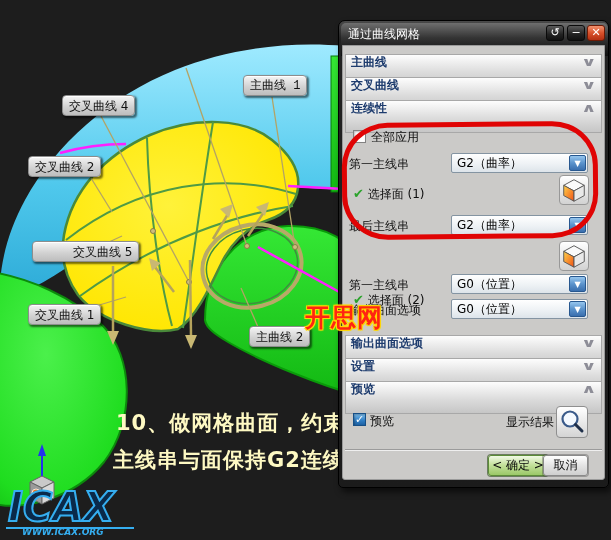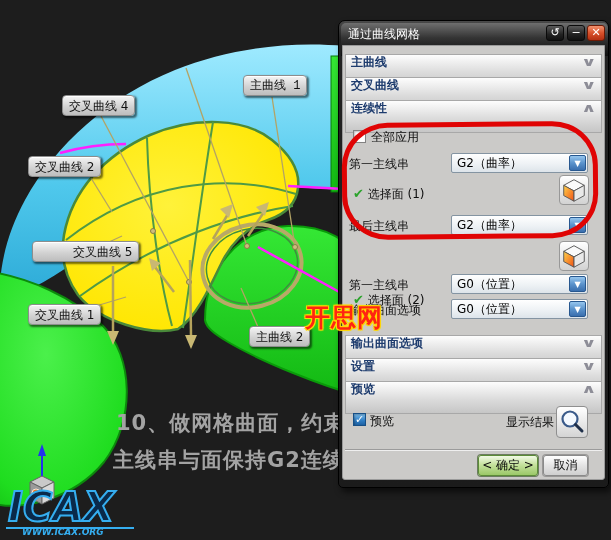--- a/index.html
+++ b/index.html
@@ -14,21 +14,21 @@
     font-size:12px; color:#101010; white-space:nowrap; line-height:16px;
     background:linear-gradient(#f5f5f5,#d3d3d3 55%,#bdbdbd);
     border:1px solid #8d8d8d; border-radius:4px;
     box-shadow:1.5px 1.5px 2px rgba(0,0,0,.55), inset 0 1px 0 #ffffff; }
 
   .watermark { position:absolute; left:305px; top:301px; z-index:6;
     font-size:25px; font-weight:bold; color:#ff2412; letter-spacing:1px;
     text-shadow:1px 1px 0 #ffd600,-1px -1px 0 #ffd600,1px -1px 0 #ffd600,-1px 1px 0 #ffd600,0 0 3px #ffef00; }
 
   .note { position:absolute; z-index:3; font-weight:bold; font-size:21px;
-    color:#a3a3a3; white-space:nowrap; letter-spacing:1px; }
+    color:#fef9c3; white-space:nowrap; letter-spacing:1px; }
   #note1 { left:116px; top:409px; }
   #note2 { left:113px; top:446px; }
 
   
   #red-ellipse { position:absolute; left:342px; top:122px; width:256px; height:117px;
     border:5px solid #e00404; border-radius:46px/44px; z-index:5; transform:rotate(-.6deg); }
 
   
   #dialog { position:absolute; left:338px; top:20px; width:271px; height:468px; z-index:4;
     background:linear-gradient(#4a4a4a,#222 18px,#1b1b1b);
@@ -78,21 +78,21 @@
 
   .magbtn { position:absolute; width:32px; height:32px;
     background:linear-gradient(#ffffff,#e8e8e8 55%,#d4d4d4);
     border:1px solid #8f8f8f; border-radius:4px; }
 
   #separator { position:absolute; left:2px; right:2px; top:403px; height:2px;
     border-top:1px solid #9b9b9b; border-bottom:1px solid #efefef; }
 
   .footbtn { position:absolute; top:409px; height:21px; font-size:12px; color:#0a0a0a;
     text-align:center; line-height:19px; border-radius:3px; white-space:nowrap; }
-  #btn-ok { left:135px; width:60px;
+  #btn-ok { left:145px; width:60px;
     background:linear-gradient(#f1fae6,#c6e29e 45%,#9bc868);
     border:1px solid #5c8c38; box-shadow:0 0 0 1px rgba(30,60,10,.55); }
   #btn-cancel { left:200px; width:45px;
     background:linear-gradient(#ffffff,#e4e4e4 50%,#cfcfcf);
     border:1px solid #8a8a8a; box-shadow:0 0 0 1px rgba(60,60,60,.35); }
 </style>
 </head>
 <body>
 
 <div id="stage">

